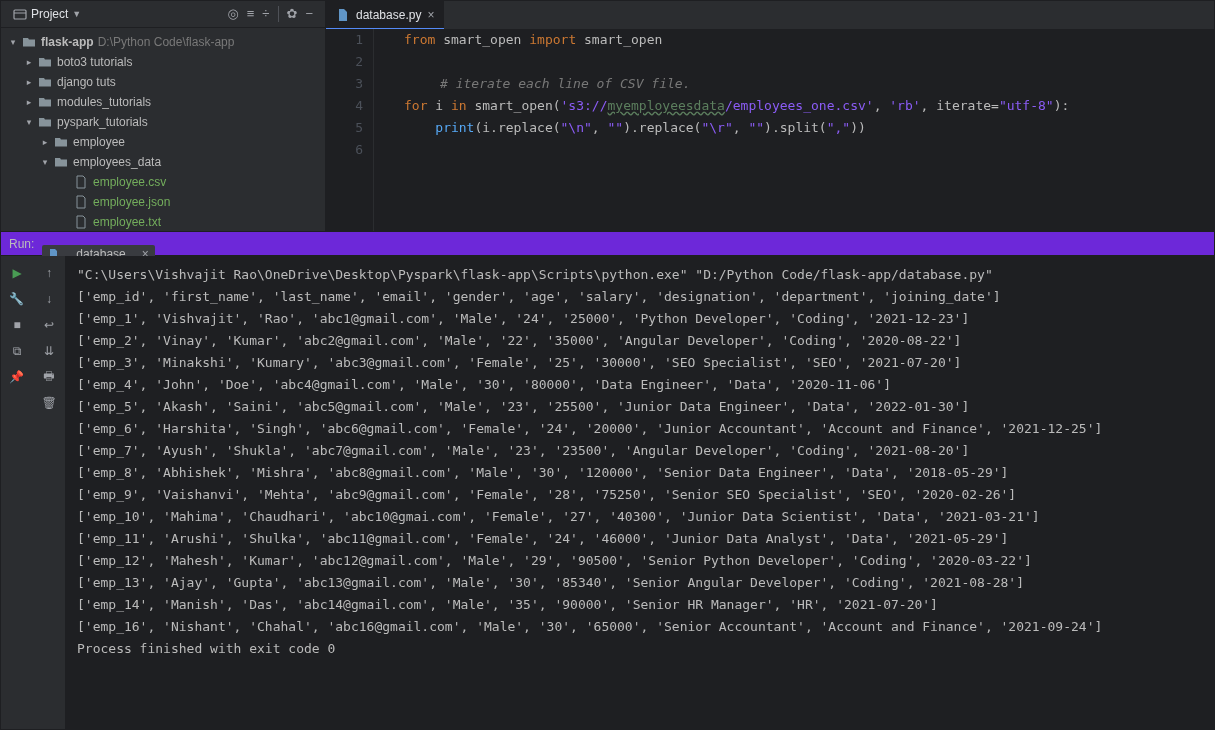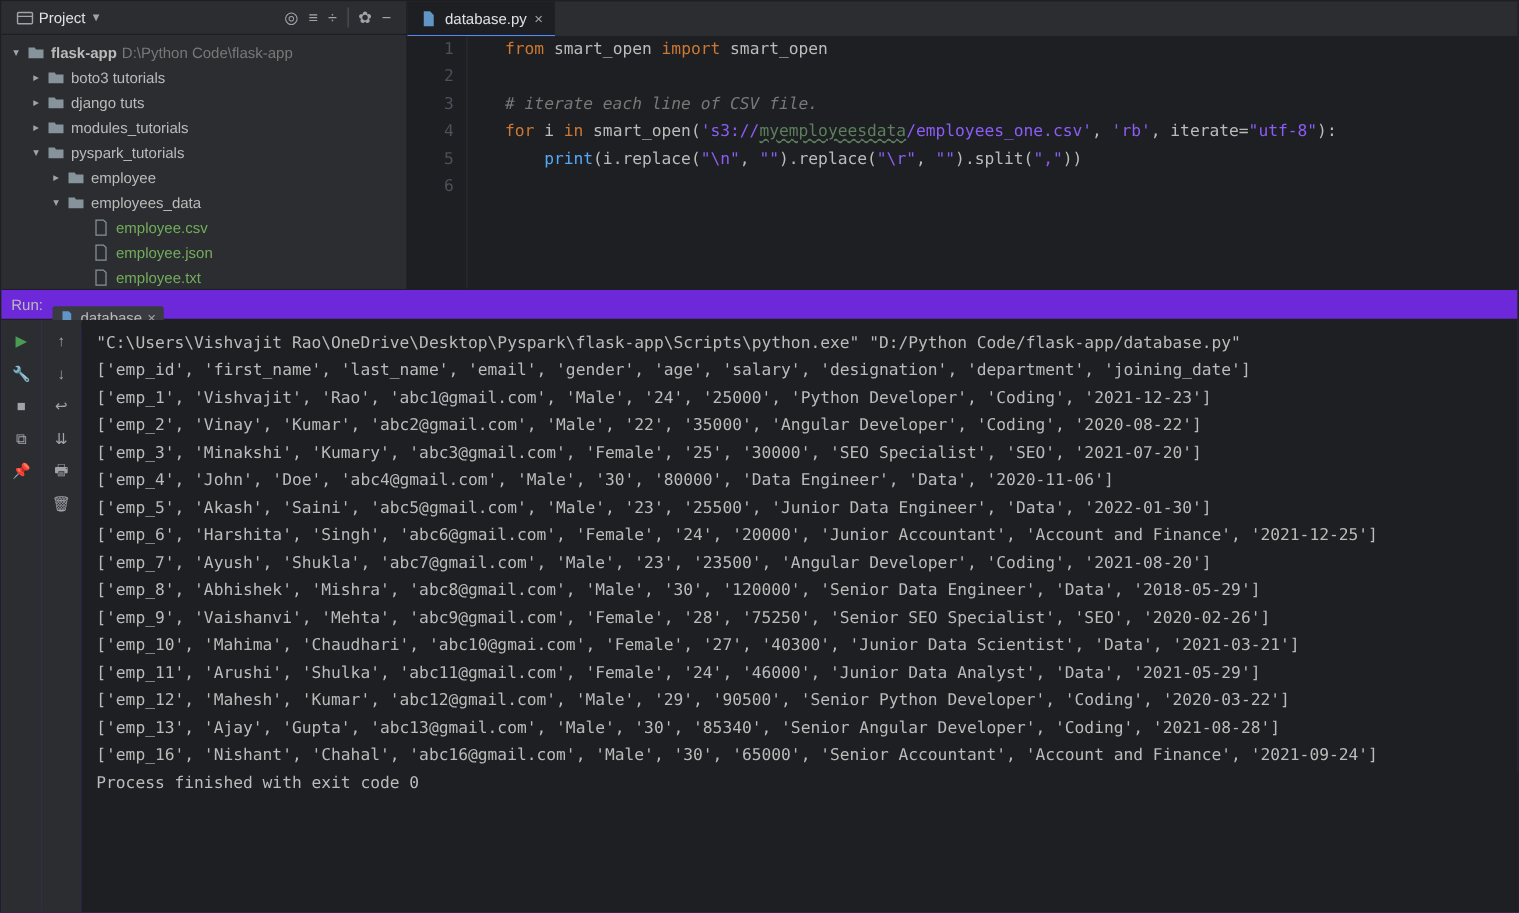--- a/index.html
+++ b/index.html
@@ -29,26 +29,26 @@
 .tab-label { color:#DFE1E5; font-size:12px; }
 .tab-close { color:#A0A3A9; cursor:pointer; }
 .code-editor { flex:1; display:flex; font-family:'Consolas','Monaco',monospace; font-size:13px; background:#1E1F22; }
 .gutter { width:48px; text-align:right; padding-right:10px; color:#4B5059; background:#1E1F22; user-select:none; border-right:1px solid #2B2D30; }
 .gutter-line { height:22px; line-height:22px; }
 .code-lines { flex:1; padding-left:30px; }
 .code-line { height:22px; line-height:22px; white-space:pre; }
 .kw { color:#CC7832; }
 .fn { color:#56A8F5; }
 .str { color:#8b5cf6; }
-.cmt { color:#787878; font-style:italic; }
+.cmt { color:#787878; font-style:italic;margin-left:36px; }
 .url { color:#5C7F5E; text-decoration:underline wavy #5C7F5E; }
 .run-panel { border-top:1px solid #1E1F22; background:#6d28d9; display:flex; flex-direction:column; height:499px; }
 .run-header { display:flex; align-items:center; height:24px; padding:0 8px; gap:8px; border-bottom:1px solid #1E1F22; }
 .run-label { color:#BBBBBB; }
-.run-tab { display:flex; align-items:center; gap:4px; padding:2px 6px; background:#393B40; border-radius:2px;margin-top:20px; }
+.run-tab { display:flex; align-items:center; gap:16px; padding:2px 6px; background:#393B40; border-radius:2px;margin-top:20px; }
 .run-tab-icon { color:#6095C6; }
 .run-body { flex:1; display:flex; }
 .run-toolbar-left { width:32px; display:flex; flex-direction:column; align-items:center; gap:4px; padding-top:6px; background:#2B2D30; }
 .run-toolbar-inner { width:32px; display:flex; flex-direction:column; align-items:center; gap:4px; padding-top:6px; background:#2B2D30; }
 .tool-icon { width:22px; height:22px; display:flex; align-items:center; justify-content:center; cursor:pointer; color:#A0A3A9; }
 .tool-green { color:#499C54; }
 .console { flex:1; padding:8px 12px; font-family:'Consolas','Monaco',monospace; font-size:13px; line-height:22px; color:#BBBBBB; overflow:auto; background:#1E1F22; }
 .console-line { white-space:pre; }
 svg { display:block; }
 </style>
@@ -247,18 +247,19 @@
         <div class="console-line">['emp_4', 'John', 'Doe', 'abc4@gmail.com', 'Male', '30', '80000', 'Data Engineer', 'Data', '2020-11-06']</div>
         <div class="console-line">['emp_5', 'Akash', 'Saini', 'abc5@gmail.com', 'Male', '23', '25500', 'Junior Data Engineer', 'Data', '2022-01-30']</div>
         <div class="console-line">['emp_6', 'Harshita', 'Singh', 'abc6@gmail.com', 'Female', '24', '20000', 'Junior Accountant', 'Account and Finance', '2021-12-25']</div>
         <div class="console-line">['emp_7', 'Ayush', 'Shukla', 'abc7@gmail.com', 'Male', '23', '23500', 'Angular Developer', 'Coding', '2021-08-20']</div>
         <div class="console-line">['emp_8', 'Abhishek', 'Mishra', 'abc8@gmail.com', 'Male', '30', '120000', 'Senior Data Engineer', 'Data', '2018-05-29']</div>
         <div class="console-line">['emp_9', 'Vaishanvi', 'Mehta', 'abc9@gmail.com', 'Female', '28', '75250', 'Senior SEO Specialist', 'SEO', '2020-02-26']</div>
         <div class="console-line">['emp_10', 'Mahima', 'Chaudhari', 'abc10@gmai.com', 'Female', '27', '40300', 'Junior Data Scientist', 'Data', '2021-03-21']</div>
         <div class="console-line">['emp_11', 'Arushi', 'Shulka', 'abc11@gmail.com', 'Female', '24', '46000', 'Junior Data Analyst', 'Data', '2021-05-29']</div>
         <div class="console-line">['emp_12', 'Mahesh', 'Kumar', 'abc12@gmail.com', 'Male', '29', '90500', 'Senior Python Developer', 'Coding', '2020-03-22']</div>
         <div class="console-line">['emp_13', 'Ajay', 'Gupta', 'abc13@gmail.com', 'Male', '30', '85340', 'Senior Angular Developer', 'Coding', '2021-08-28']</div>
+        <div class="console-line">['emp_14', 'Manish', 'Das', 'abc14@gmail.com', 'Male', '35', '90000', 'Senior HR Manager', 'HR', '2021-07-20']</div>
         <div class="console-line">['emp_16', 'Nishant', 'Chahal', 'abc16@gmail.com', 'Male', '30', '65000', 'Senior Accountant', 'Account and Finance', '2021-09-24']</div>
         <div class="console-line"></div>
         <div class="console-line">Process finished with exit code 0</div>
       </div>
   </div>
 </div>
 
 </body></html>

